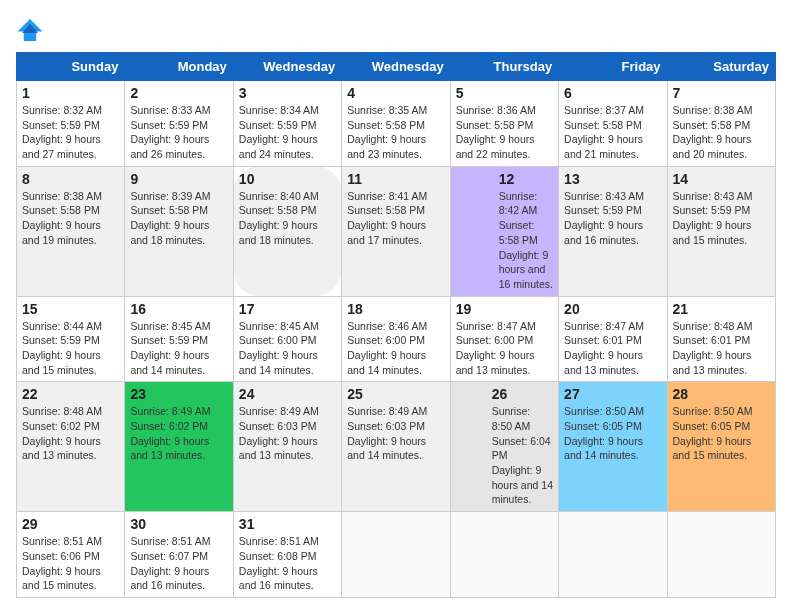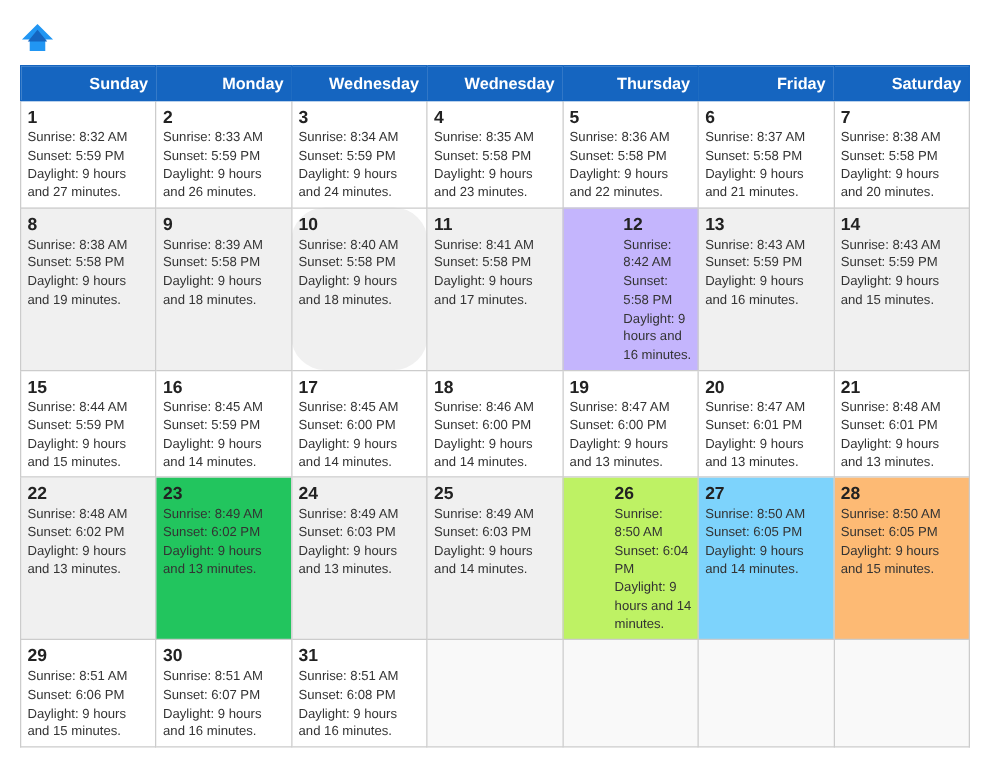--- a/index.html
+++ b/index.html
@@ -218,21 +218,21 @@
         <span class="day-info">Sunrise: 8:49 AM<br>Sunset: 6:02 PM<br>Daylight: 9 hours and 13 minutes.</span>
       </td>
         <td style="background: rgb(240, 240, 240);">
         <span class="day-num">24</span>
         <span class="day-info">Sunrise: 8:49 AM<br>Sunset: 6:03 PM<br>Daylight: 9 hours and 13 minutes.</span>
       </td>
         <td style="background: rgb(240, 240, 240);">
         <span class="day-num">25</span>
         <span class="day-info">Sunrise: 8:49 AM<br>Sunset: 6:03 PM<br>Daylight: 9 hours and 14 minutes.</span>
       </td>
-        <td style="background: #bef264; padding-left: 41px;">
+        <td style="background: #e5e5e5; padding-left: 41px;">
         <span class="day-num">26</span>
         <span class="day-info">Sunrise: 8:50 AM<br>Sunset: 6:04 PM<br>Daylight: 9 hours and 14 minutes.</span>
       </td>
         <td style="background: #7dd3fc;">
         <span class="day-num">27</span>
         <span class="day-info">Sunrise: 8:50 AM<br>Sunset: 6:05 PM<br>Daylight: 9 hours and 14 minutes.</span>
       </td>
         <td style="background: #fdba74;">
         <span class="day-num">28</span>
         <span class="day-info">Sunrise: 8:50 AM<br>Sunset: 6:05 PM<br>Daylight: 9 hours and 15 minutes.</span>

